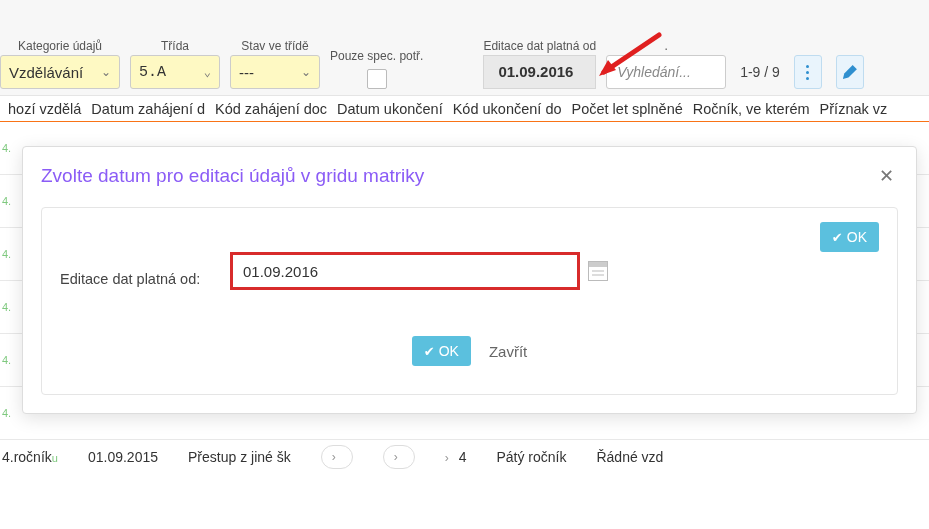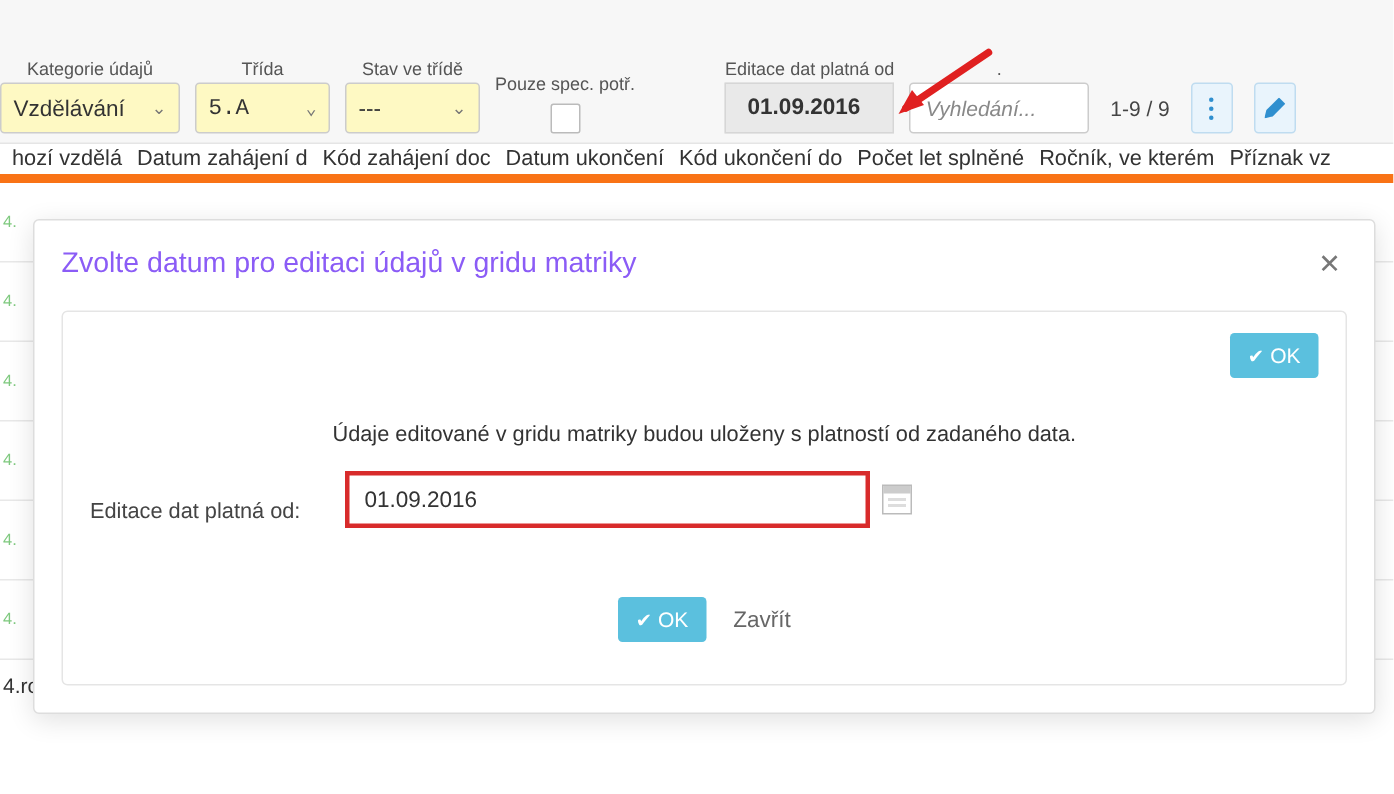--- a/index.html
+++ b/index.html
@@ -117,21 +117,21 @@
     clip-path: polygon(70% 0, 100% 30%, 40% 90%, 0 100%, 10% 60%);
   }
 
   .column-headers {
     display: flex;
     gap: 2px;
     padding: 0 4px;
     background: #fff;
     height: 26px;
     align-items: center;
-    border-bottom: 6px solid #f97316;
+    border-bottom: 1px solid #f97316;
     white-space: nowrap;
     overflow: hidden;
   }
   .column-headers span {
     color: #333;
     font-size: 14.5px;
     padding: 0 4px;
   }
 
   .grid-rows {
@@ -413,21 +413,20 @@
       <span>✕</span>
     </button>
   </div>
   <div class="modal-body">
     <div class="ok-top">
       <button class="btn-ok">
         <span class="check">✔</span>
         <span>OK</span>
       </button>
     </div>
-    <div class="modal-msg">Údaje editované v gridu matriky budou uloženy s platností od zadaného data.</div>
     <div class="form-row">
       <div class="form-label">Editace dat platná od:</div>
       <div class="date-wrap">
         <input class="date-input" value="01.09.2016" style="">
         <span class="cal-icon"></span>
       </div>
     </div>
     <div class="modal-actions">
       <button class="btn-ok">
         <span class="check">✔</span>

